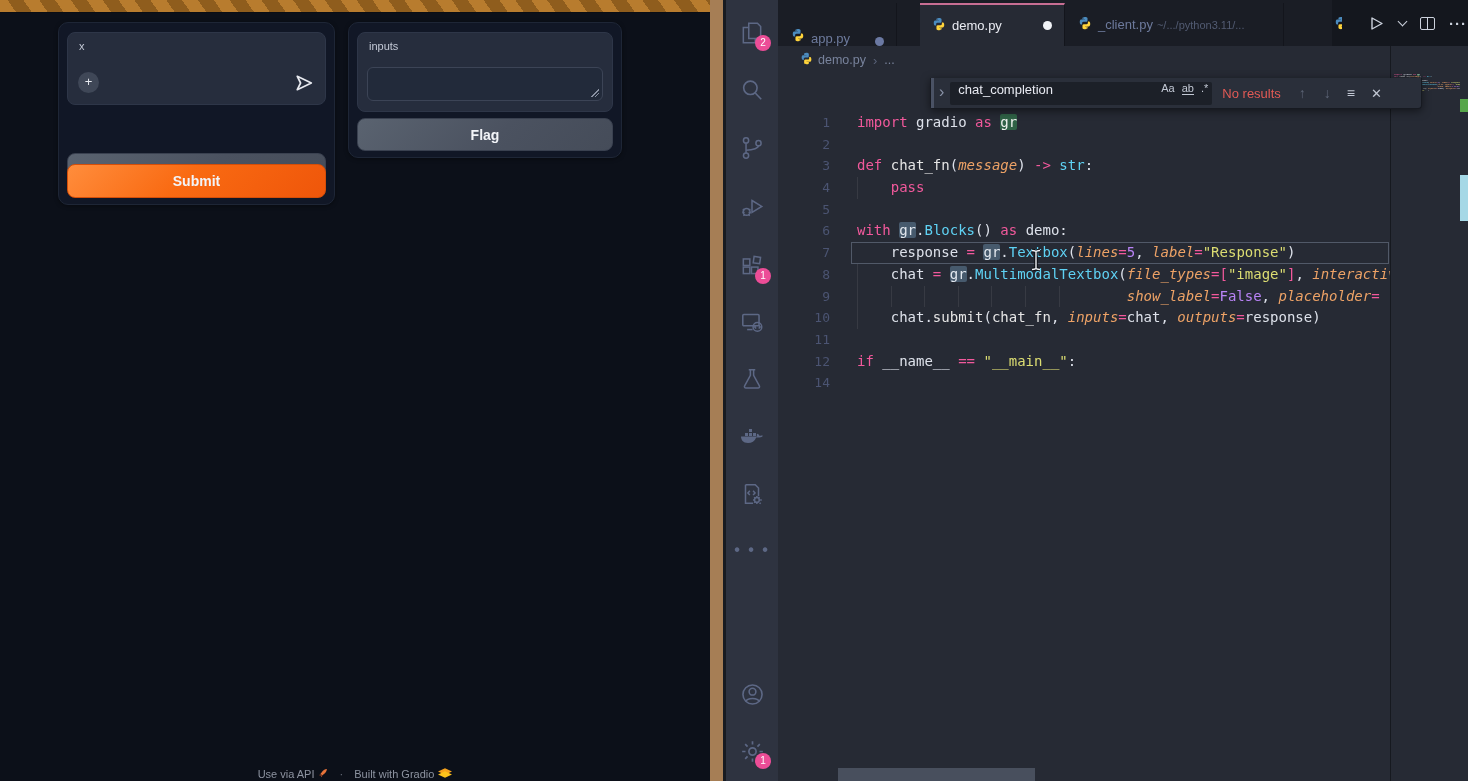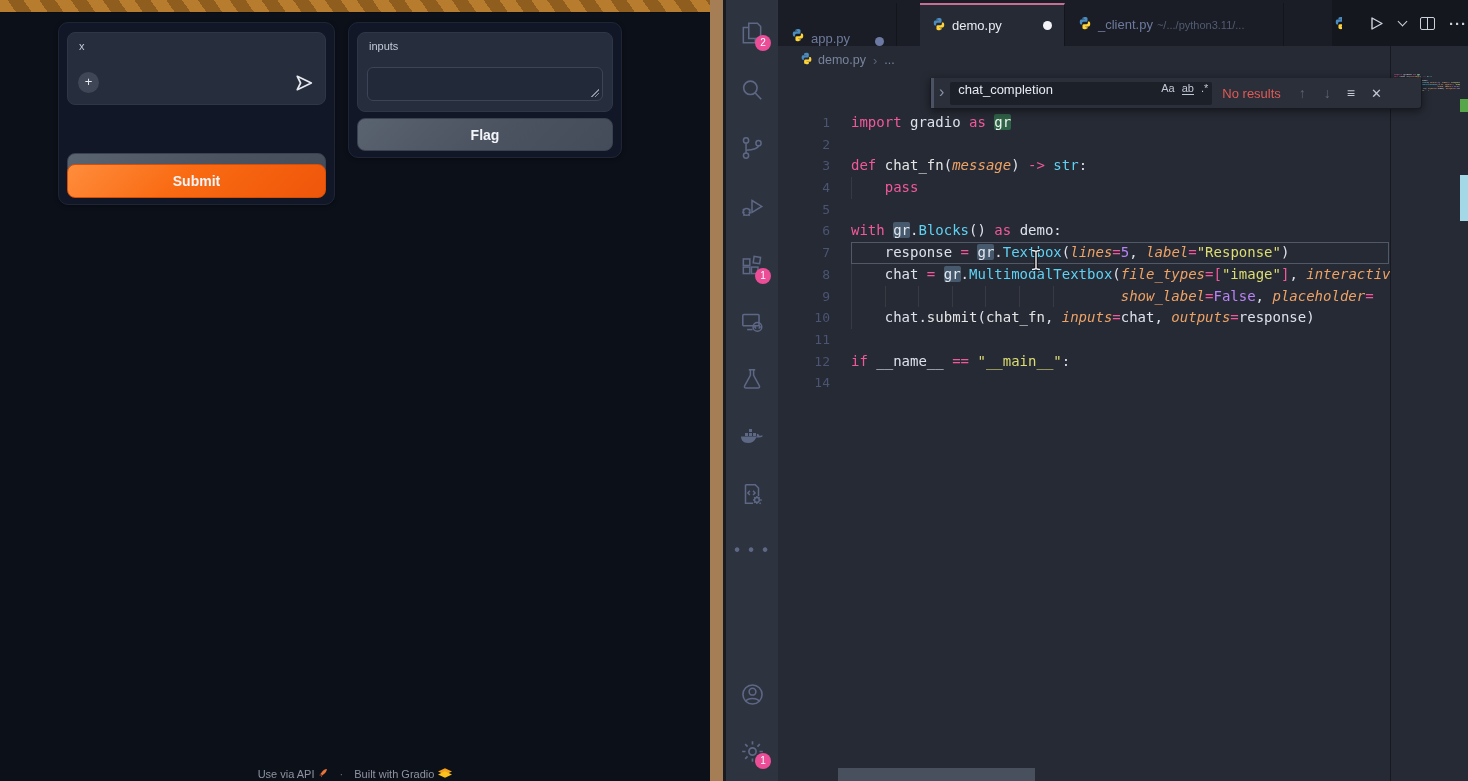--- a/index.html
+++ b/index.html
@@ -98,21 +98,21 @@
   .find-status { color:#e25a55; font-size:13px; margin-left:10px; }
   .find-arrow { font-size:14px; color:#5d6577; margin-left:18px; }
   .find-lines { font-size:14px; color:#c2c8d4; margin-left:16px; cursor:pointer; }
   .find-close { font-size:13px; color:#c2c8d4; margin-left:16px; cursor:pointer; }
 
   
   .code { position:absolute; left:0; top:74px; width:612px; bottom:0; overflow:hidden;
     font-family:"DejaVu Sans Mono","Liberation Mono",monospace; font-size:14px; padding-top:38px; }
   .code-line { position:relative; display:flex; height:21.7px; line-height:21.7px; white-space:pre; }
   .line-num { flex:0 0 52px; text-align:right; color:#4b5472; font-size:13px; }
-  .line-content { position:relative; margin-left:21px; white-space:pre; }
+  .line-content { position:relative; margin-left:27px; white-space:pre; }
   .indent-guide { position:absolute; top:0; bottom:0; width:1px; background:rgba(255,255,255,.08); }
   .code-line.current::before { content:""; position:absolute; left:73px; right:1px; top:0; bottom:0;
     border:1px solid rgba(135,146,168,.45); pointer-events:none; }
   .tk-kw { color:#f2599c; }
   .tk-txt { color:#dde1ea; }
   .tk-fn { color:#e5e5e5;text-align:center; }
   .tk-type { color:#5fd2f4; }
   .tk-param { color:#eda266; font-style:italic; }
   .tk-num { color:#b983f7; }
   .tk-str { color:#dcdd72; }

